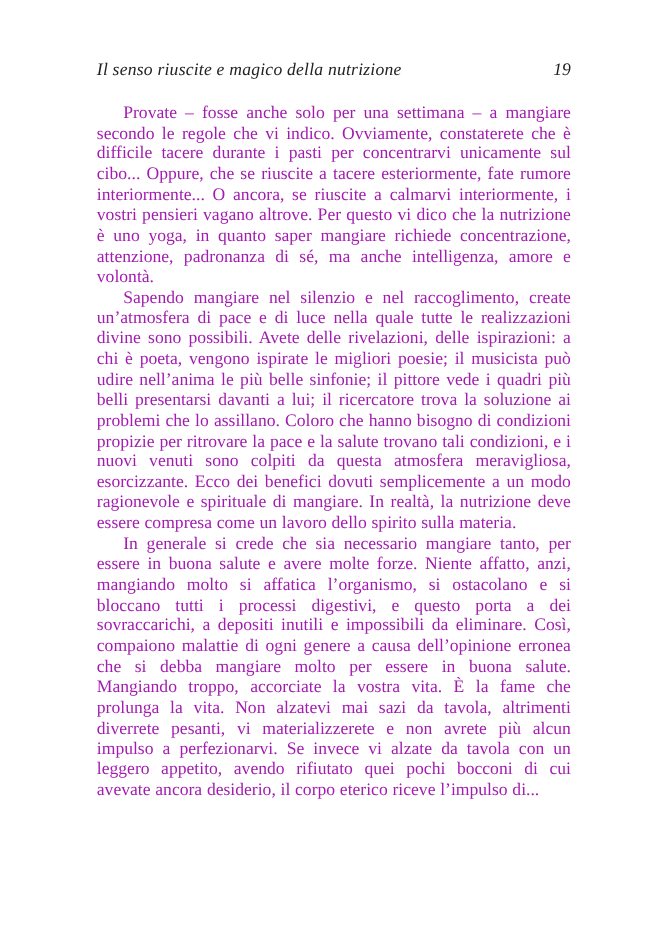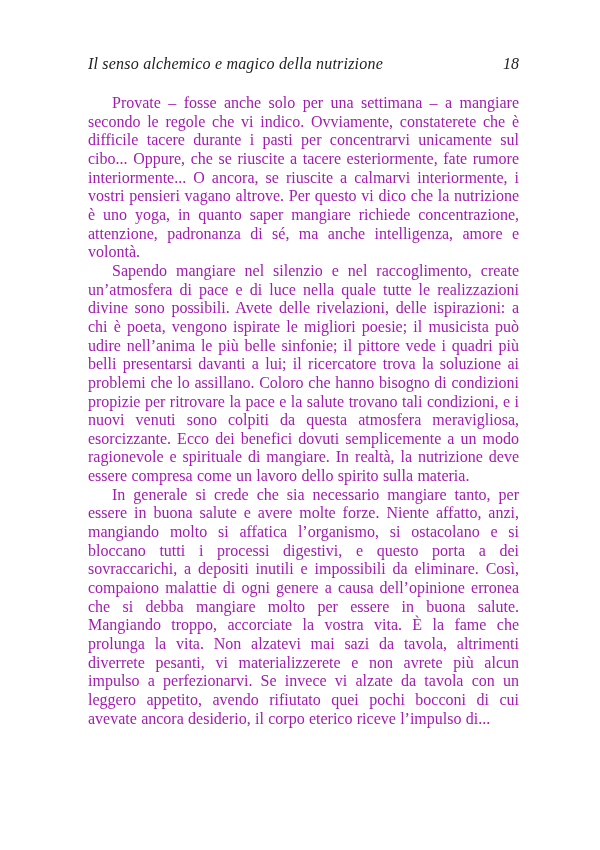--- a/index.html
+++ b/index.html
@@ -48,22 +48,22 @@
     word-spacing: 0.3px;
   }
 </style>
 </head>
 <body>
 
 <div class="page">
   <div class="text-column">
 
     <div class="running-header">
-      <span class="title">Il senso alchemico e magico della nutrizione</span>
-      <span class="page-number">18</span>
+      <span class="title">Il senso riuscite e magico della nutrizione</span>
+      <span class="page-number">19</span>
     </div>
 
     <div class="body-text">
       <p>Provate – fosse anche solo per una settimana – a mangiare secondo le regole che vi indico. Ovviamente, constaterete che è difficile tacere durante i pasti per concentrarvi unicamente sul cibo... Oppure, che se riuscite a tacere esteriormente, fate rumore interiormente... O ancora, se riuscite a calmarvi interiormente, i vostri pensieri vagano altrove. Per questo vi dico che la nutrizione è uno yoga, in quanto saper mangiare richiede concentrazione, attenzione, padronanza di sé, ma anche intelligenza, amore e volontà.</p>
       <p>Sapendo mangiare nel silenzio e nel raccoglimento, create un’atmosfera di pace e di luce nella quale tutte le realizzazioni divine sono possibili. Avete delle rivelazioni, delle ispirazioni: a chi è poeta, vengono ispirate le migliori poesie; il musicista può udire nell’anima le più belle sinfonie; il pittore vede i quadri più belli presentarsi davanti a lui; il ricercatore trova la soluzione ai problemi che lo assillano. Coloro che hanno bisogno di condizioni propizie per ritrovare la pace e la salute trovano tali condizioni, e i nuovi venuti sono colpiti da questa atmosfera meravigliosa, esorcizzante. Ecco dei benefici dovuti semplicemente a un modo ragionevole e spirituale di mangiare. In realtà, la nutrizione deve essere compresa come un lavoro dello spirito sulla materia.</p>
       <p>In generale si crede che sia necessario mangiare tanto, per essere in buona salute e avere molte forze. Niente affatto, anzi, mangiando molto si affatica l’organismo, si ostacolano e si bloccano tutti i processi digestivi, e questo porta a dei sovraccarichi, a depositi inutili e impossibili da eliminare. Così, compaiono malattie di ogni genere a causa dell’opinione erronea che si debba mangiare molto per essere in buona salute. Mangiando troppo, accorciate la vostra vita. È la fame che prolunga la vita. Non alzatevi mai sazi da tavola, altrimenti diverrete pesanti, vi materializzerete e non avrete più alcun impulso a perfezionarvi. Se invece vi alzate da tavola con un leggero appetito, avendo rifiutato quei pochi bocconi di cui avevate ancora desiderio, il corpo eterico riceve l’impulso di...</p>
     </div>
 
   </div>
 </div>

